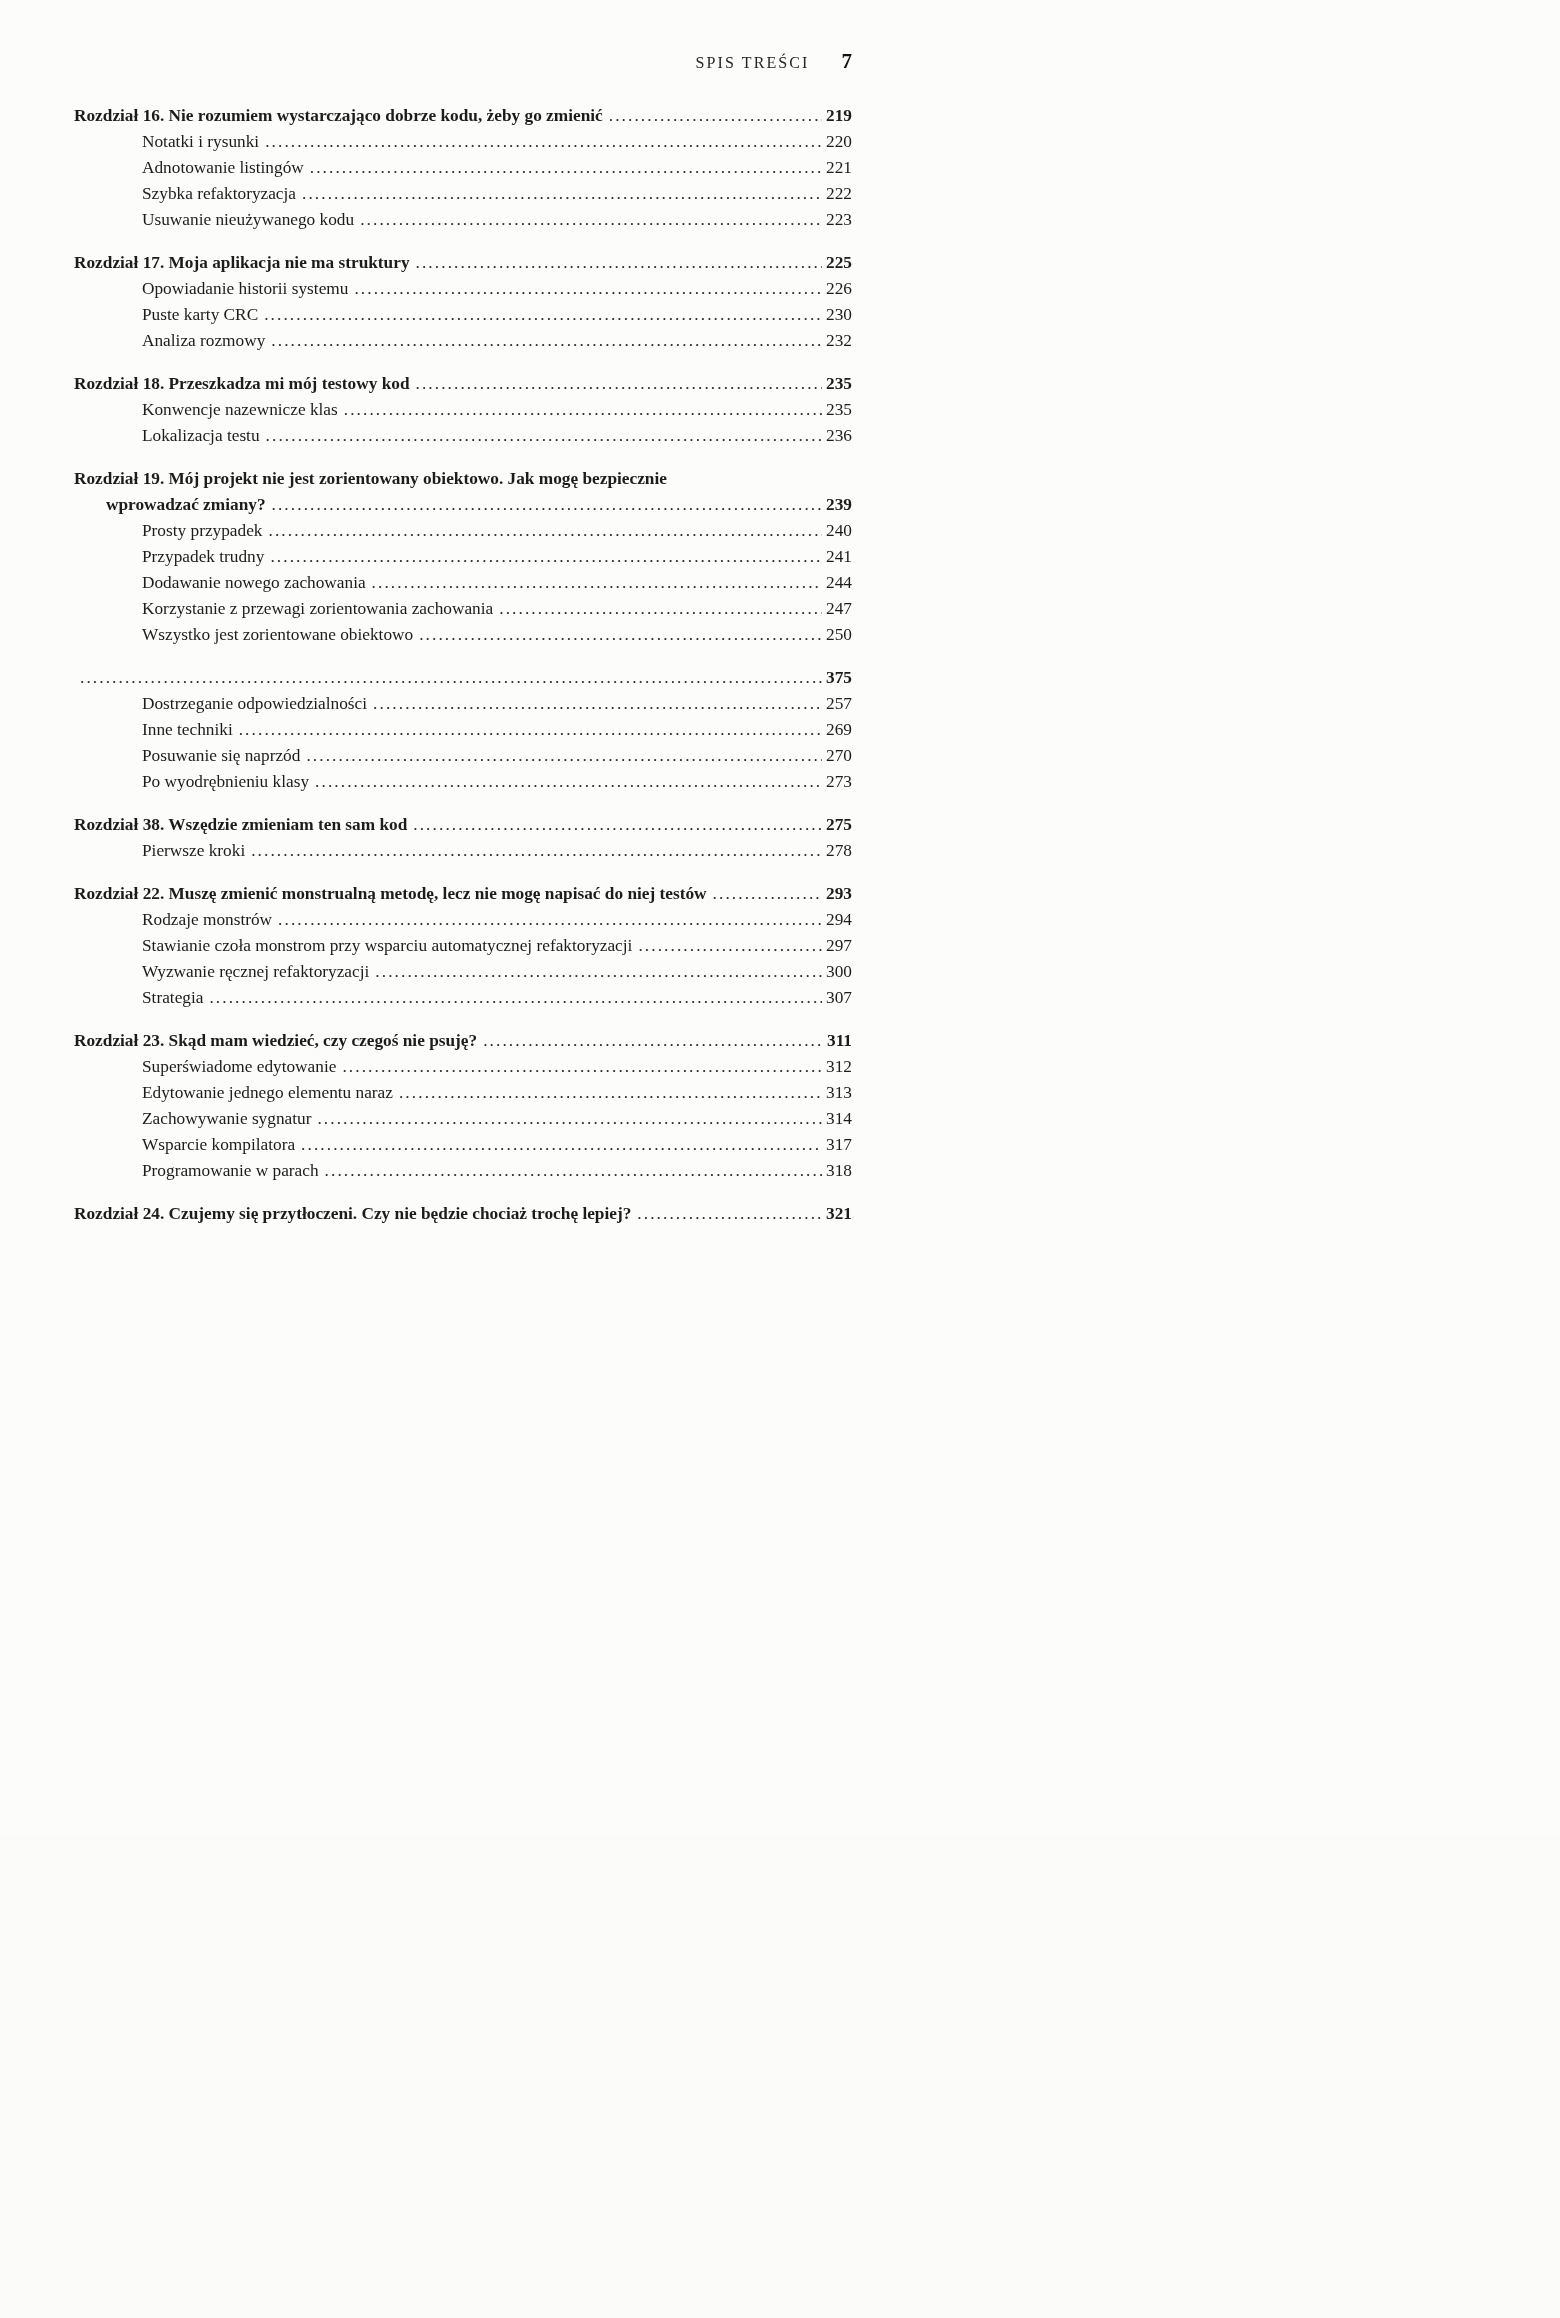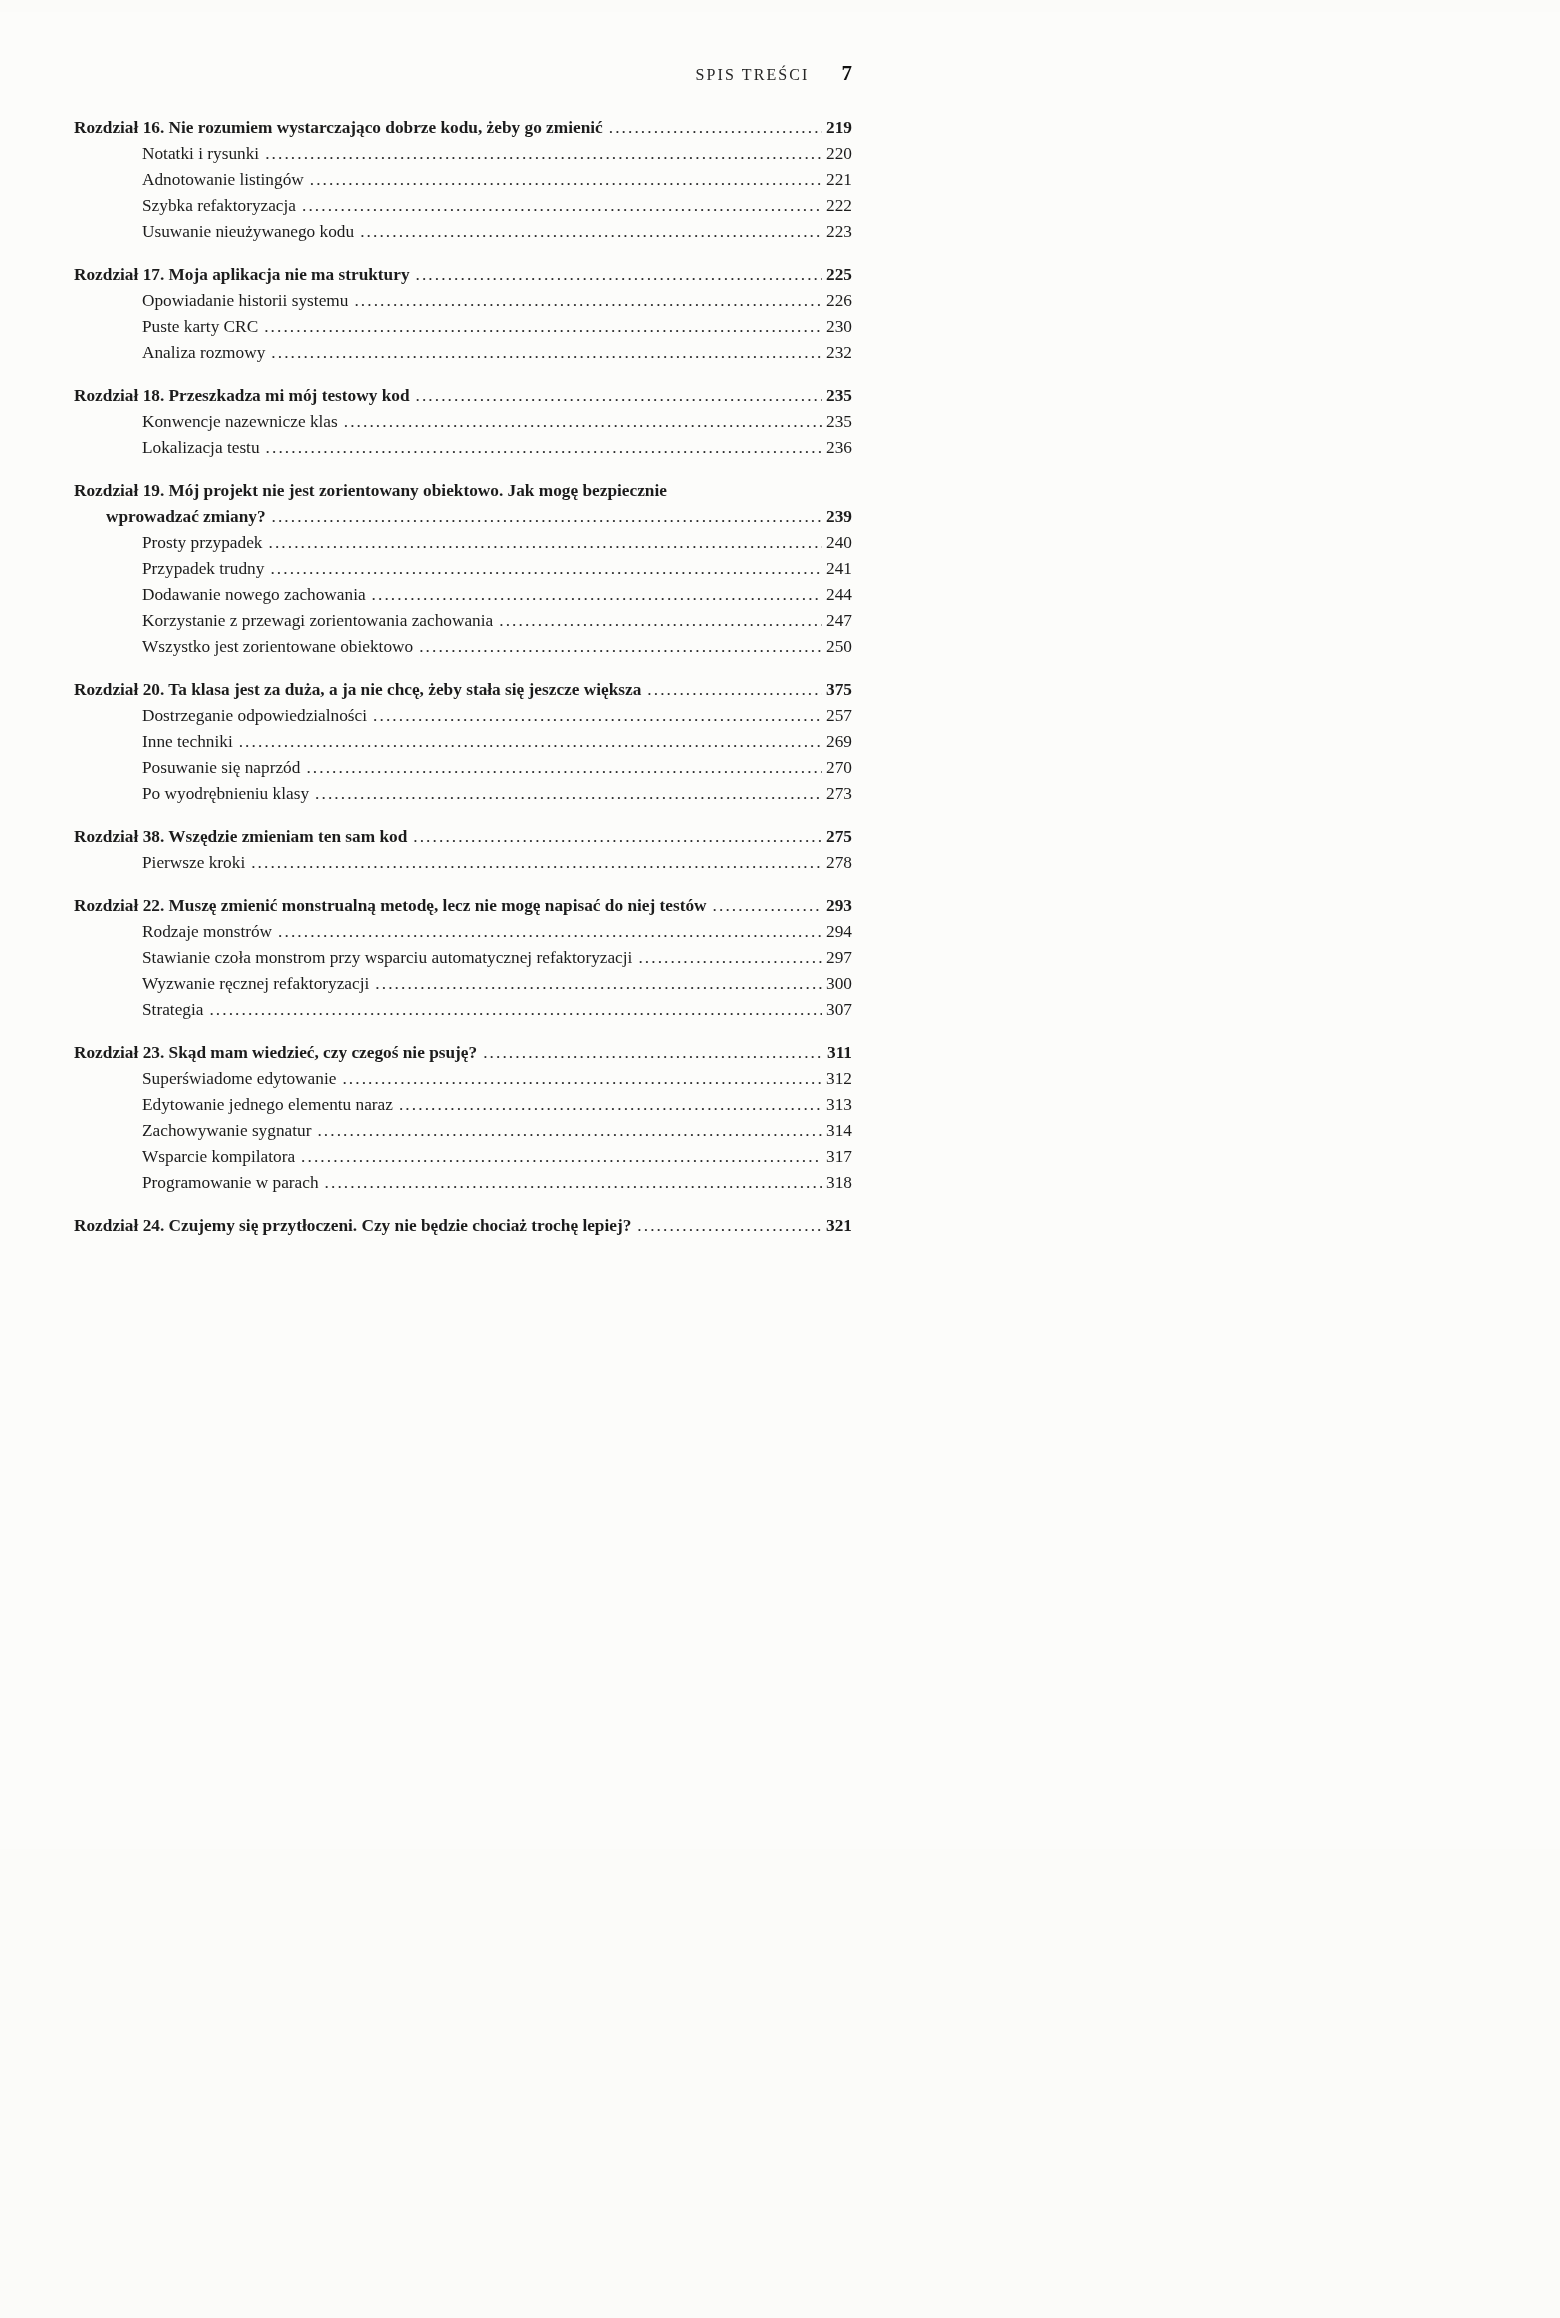--- a/index.html
+++ b/index.html
@@ -5,21 +5,20 @@
   * { box-sizing: border-box; margin: 0; padding: 0; }
   html, body { background: #fbfbf9; }
   .page {
     position: relative;
     width: 1560px;
     height: 1837px;
     background: #fcfcfa;
     font-family: "Liberation Serif", serif;
     color: #1c1c1c;
     overflow: hidden;
-    margin-top: 12px;
   }
   .header {
     position: absolute;
     top: 49px;
     left: 74px;
     width: 778px;
     display: flex;
     justify-content: flex-end;
     align-items: baseline;
   }
@@ -171,21 +170,20 @@
           <span class="page-num">247</span>
         </div>
         <div class="entry section-entry">
           <span class="entry-title">Wszystko jest zorientowane obiektowo</span>
           <span class="dots"></span>
           <span class="page-num">250</span>
         </div>
       </section>
       <section class="chapter">
         <div class="entry chapter-entry">
-          <span class="entry-title">Rozdział 20. Ta klasa jest za duża, a ja nie chcę, żeby stała się jeszcze większa</span>
           <span class="dots"></span>
           <span class="page-num">375</span>
         </div>
         <div class="entry section-entry">
           <span class="entry-title">Dostrzeganie odpowiedzialności</span>
           <span class="dots"></span>
           <span class="page-num">257</span>
         </div>
         <div class="entry section-entry">
           <span class="entry-title">Inne techniki</span>

